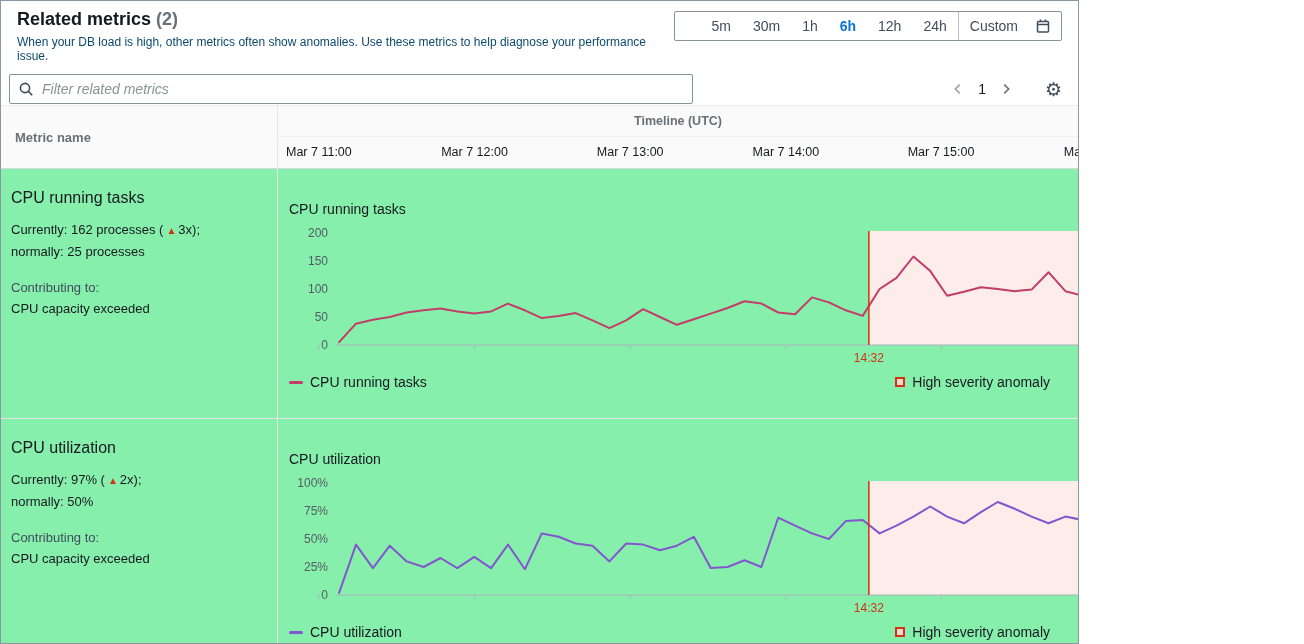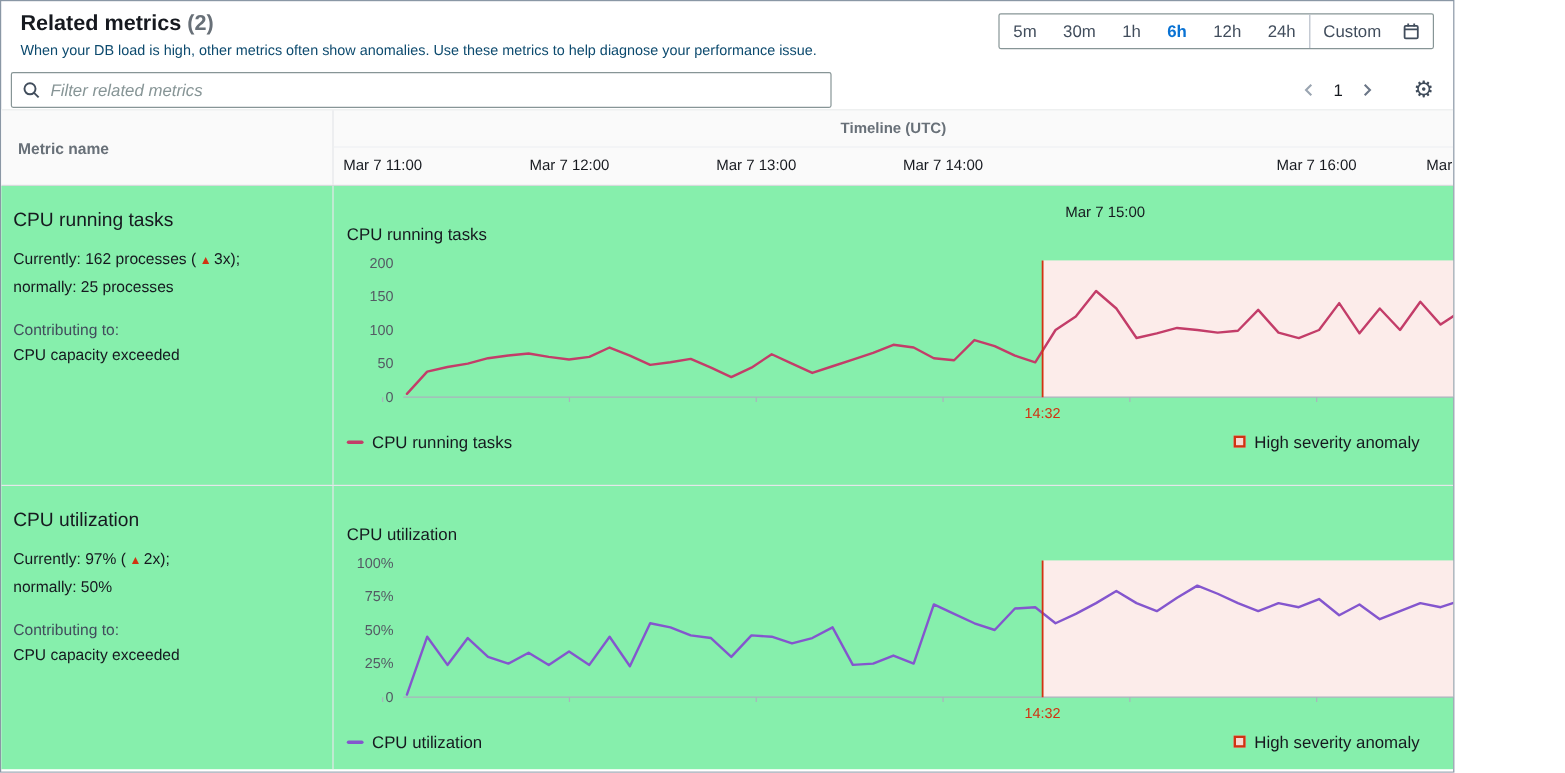--- a/index.html
+++ b/index.html
@@ -1,24 +1,24 @@
 <!DOCTYPE html>
 <html><head>
 <meta charset="utf-8">
 <style>
   * { box-sizing: border-box; margin: 0; padding: 0; }
   body { font-family: "Liberation Sans", "DejaVu Sans", sans-serif; background: #fff; color: #16191f; }
-  .page { width: 1212px; height: 644px; border: 1px solid #8a97a5; background: #fff; position: relative; overflow: hidden; }
+  .page { width: 1079px; height: 644px; border: 1px solid #8a97a5; background: #fff; position: relative; overflow: hidden; }
 
   .top { display: flex; justify-content: space-between; padding: 8px 16px 0 16px; }
   .title { font-size: 18px; font-weight: 700; }
   .title .count { color: #687078; }
   .desc { font-size: 12px; color: #0c4a6e; margin-top: 5px; }
 
-  .time-selector { display: flex; align-items: center; border: 1px solid #879596; border-radius: 2px; height: 30px; background: #fff; margin-top: 2px; flex-shrink: 0; }
+  .time-selector { display: flex; align-items: center; border: 1px solid #879596; border-radius: 2px; height: 30px; background: #fff; margin-top: 2px; flex-shrink: 0; padding-left: 25px; }
   .tr-group { display: flex; align-items: center; height: 100%; }
   .tr-btn { padding: 0 11px; font-size: 14px; line-height: 28px; color: #414d5c; cursor: pointer; white-space: nowrap; }
   .tr-btn.selected { color: #0972d3; font-weight: 700; }
   .tr-divider { width: 1px; height: 28px; background: #b6bec9; }
   .calendar-btn { padding: 0 10px 0 6px; display: flex; align-items: center; background: none; border: none; cursor: pointer; }
 
   .toolbar { display: flex; justify-content: space-between; align-items: center; padding: 10px 16px 0 8px; height: 42px; }
   .filter-box { position: relative; width: 684px; }
   .filter-input { width: 100%; height: 30px; border: 1px solid #879596; border-radius: 2px; padding: 0 8px 0 32px; font-size: 14px; color: #414d5c; font-family: inherit; }
   .filter-input::placeholder { color: #879596; font-style: italic; }
@@ -121,21 +121,21 @@
       <div class="col-name">
         <span>Metric name</span>
       </div>
       <div class="col-timeline">
         <div class="tl-title">Timeline (UTC)</div>
         <div class="tl-ticks" id="tlTicks">
             <span class="tl-tick" style="left: 40.8767px;">Mar 7 11:00</span>
             <span class="tl-tick" style="left: 196.543px;">Mar 7 12:00</span>
             <span class="tl-tick" style="left: 352.21px;">Mar 7 13:00</span>
             <span class="tl-tick" style="left: 507.877px;">Mar 7 14:00</span>
-            <span class="tl-tick" style="left: 643px; margin-top: 39px;">Mar 7 15:00</span>
+            <span class="tl-tick" style="left: 663px;">Mar 7 15:00</span>
             <span class="tl-tick" style="left: 819.21px;">Mar 7 16:00</span>
             <span class="tl-tick" style="left: 944px;">Mar 7 17:00</span>
           </div>
       </div>
     </div>
 
     <div class="trow r1">
       <div class="col-name cell-meta">
         <div class="metric-name">CPU running tasks</div>
         <div class="meta-line">

